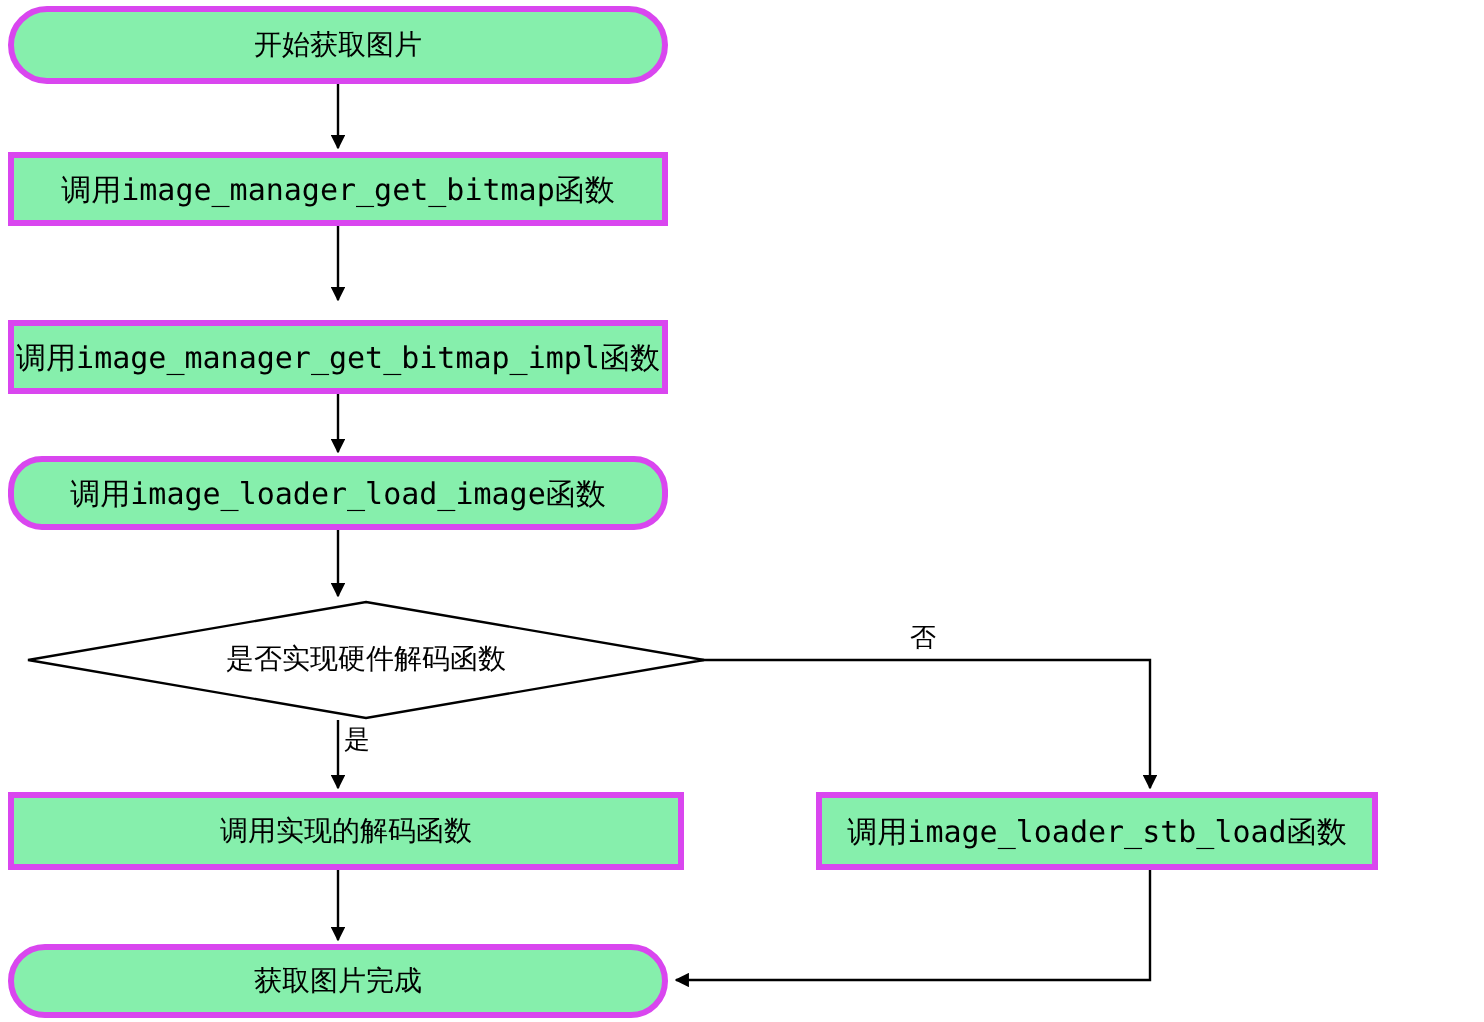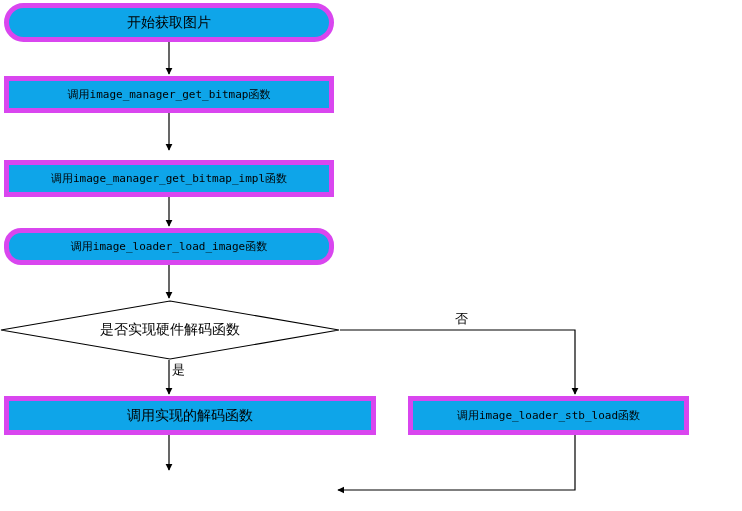--- a/index.html
+++ b/index.html
@@ -13,41 +13,41 @@
   #canvas {
     position: relative;
     width: 742px;
     height: 511px;
     background: #ffffff;
     overflow: hidden;
   }
   .node {
     position: absolute;
     box-sizing: border-box;
-    background: #0ea5e9;
-    border: 5px solid #d946ef;
+    background: #86efac;
+    border: 3px solid #d946ef;
     display: flex;
     align-items: center;
     justify-content: center;
     text-align: right;
     color: #000000;
     font-size: 13px;
     line-height: 1.2;
     white-space: nowrap;
   }
   .node.terminator {
     border-radius: 22px;
   }
   .node.process {
     border-radius: 0;
   }
   .node-label {
     display: inline-block;
     font-family: "DejaVu Sans Mono", "Liberation Mono", monospace;
-    font-size: 11px;
+    font-size: 15px;
     letter-spacing: 0px;
   }
   .node.terminator .node-label {
     font-family: "Liberation Sans", "DejaVu Sans", sans-serif;
     font-size: 14px;
   }
   .decision {
     position: absolute;
     display: flex;
     align-items: center;
@@ -120,37 +120,40 @@
   </div>
 
   <div class="node process" style="left:4px; top:160px; width:330px; height:37px;">
     <span class="node-label">调用image_manager_get_bitmap_impl函数</span>
   </div>
 
   <div class="node process" style="left:4px; top:228px; width:330px; height:37px;border-radius:17px;">
     <span class="node-label">调用image_loader_load_image函数</span>
   </div>
 
-  <div class="decision" style="left:0px; top:300px; width:340px; height:60px;">
+  <div class="decision" style="left:13px; top:300px; width:340px; height:60px;">
     <svg width="340" height="60" viewBox="0 0 340 60" xmlns="http://www.w3.org/2000/svg">
       <polygon points="170,1 339,30 170,59 1,30" fill="#ffffff" stroke="#000000" stroke-width="1.2"></polygon>
     </svg>
     <span class="node-label">是否实现硬件解码函数</span>
   </div>
 
   <div class="edge-label" style="left:172px; top:361px;">
     <span>是</span>
   </div>
 
   <div class="edge-label" style="left:455px; top:310px;">
     <span>否</span>
   </div>
 
-  <div class="node process" style="left:4px; top:396px; width:372px; height:39px;">
+  <div class="node process" style="left:4px; top:396px; width:338px; height:39px;">
     <span class="node-label" style="font-family:'Liberation Sans','DejaVu Sans',sans-serif; font-size:14px;">调用实现的解码函数</span>
   </div>
 
   <div class="node process" style="left:408px; top:396px; width:281px; height:39px;">
     <span class="node-label">调用image_loader_stb_load函数</span>
   </div>
 
+  <div class="node terminator" style="left:4px; top:472px; width:330px; height:37px;">
+    <span class="node-label">获取图片完成</span>
+  </div>
 
 </div>
 
 </body></html>

